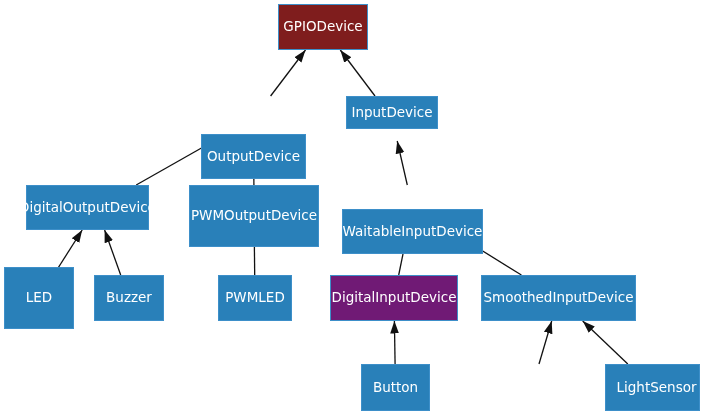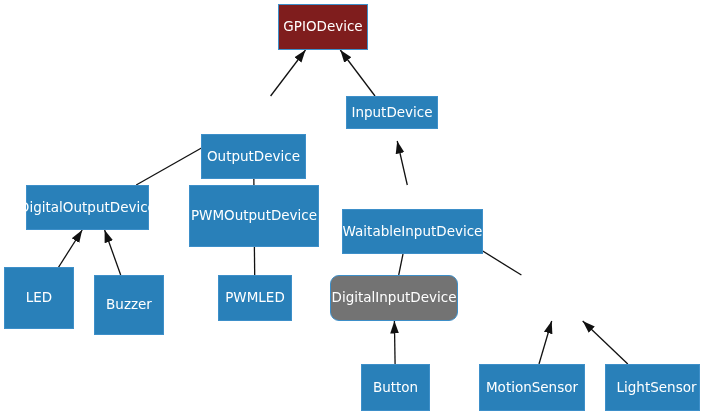--- a/index.html
+++ b/index.html
@@ -78,31 +78,31 @@
     </div>
     <div class="node" style="left: 189px; top: 185px; width: 130px; height: 62px; background: rgb(41, 128, 185); border-color: rgb(61, 143, 201); color: rgb(255, 255, 255);">
       <span>PWMOutputDevice</span>
     </div>
     <div class="node" style="left: 342px; top: 185px; width: 141px; height: 45px; background: rgb(41, 128, 185); border-color: rgb(61, 143, 201); color: rgb(255, 255, 255); margin-top: 24px;">
       <span>WaitableInputDevice</span>
     </div>
     <div class="node" style="left: 4px; top: 267px; width: 70px; height: 62px; background: rgb(41, 128, 185); border-color: rgb(61, 143, 201); color: #ffffff;">
       <span>LED</span>
     </div>
-    <div class="node" style="left: 94px; top: 275px; width: 70px; height: 60px; background: rgb(41, 128, 185); border-color: rgb(61, 143, 201); color: rgb(255, 255, 255);">
+    <div class="node" style="left: 94px; top: 275px; width: 70px; height: 46px; background: rgb(41, 128, 185); border-color: rgb(61, 143, 201); color: rgb(255, 255, 255);">
       <span>Buzzer</span>
     </div>
     <div class="node" style="left: 218px; top: 275px; width: 74px; height: 46px; background: rgb(41, 128, 185); border-color: rgb(61, 143, 201); color: rgb(255, 255, 255);">
       <span>PWMLED</span>
     </div>
-    <div class="node" style="left: 330px; top: 275px; width: 128px; height: 46px; background: #737373; border-color: rgb(61, 143, 201); color: rgb(255, 255, 255); border-radius: 9px;">
+    <div class="node" style="left: 330px; top: 275px; width: 128px; height: 46px; background: #701a75; border-color: rgb(61, 143, 201); color: rgb(255, 255, 255);">
       <span>DigitalInputDevice</span>
+    </div>
+    <div class="node" style="left: 481px; top: 275px; width: 155px; height: 46px; background: rgb(41, 128, 185); border-color: rgb(61, 143, 201); color: rgb(255, 255, 255);">
+      <span>SmoothedInputDevice</span>
     </div>
     <div class="node" style="left: 361px; top: 364px; width: 69px; height: 47px; background: rgb(41, 128, 185); border-color: rgb(61, 143, 201); color: rgb(255, 255, 255);">
       <span>Button</span>
-    </div>
-    <div class="node" style="left: 479px; top: 364px; width: 106px; height: 47px; background: rgb(41, 128, 185); border-color: rgb(61, 143, 201); color: rgb(255, 255, 255);">
-      <span>MotionSensor</span>
     </div>
     <div class="node" style="left: 605px; top: 364px; width: 95px; height: 47px; background: rgb(41, 128, 185); border-color: rgb(61, 143, 201); color: rgb(255, 255, 255); padding-left: 8px;">
       <span>LightSensor</span>
     </div>
   </div>
 
 </body></html>

